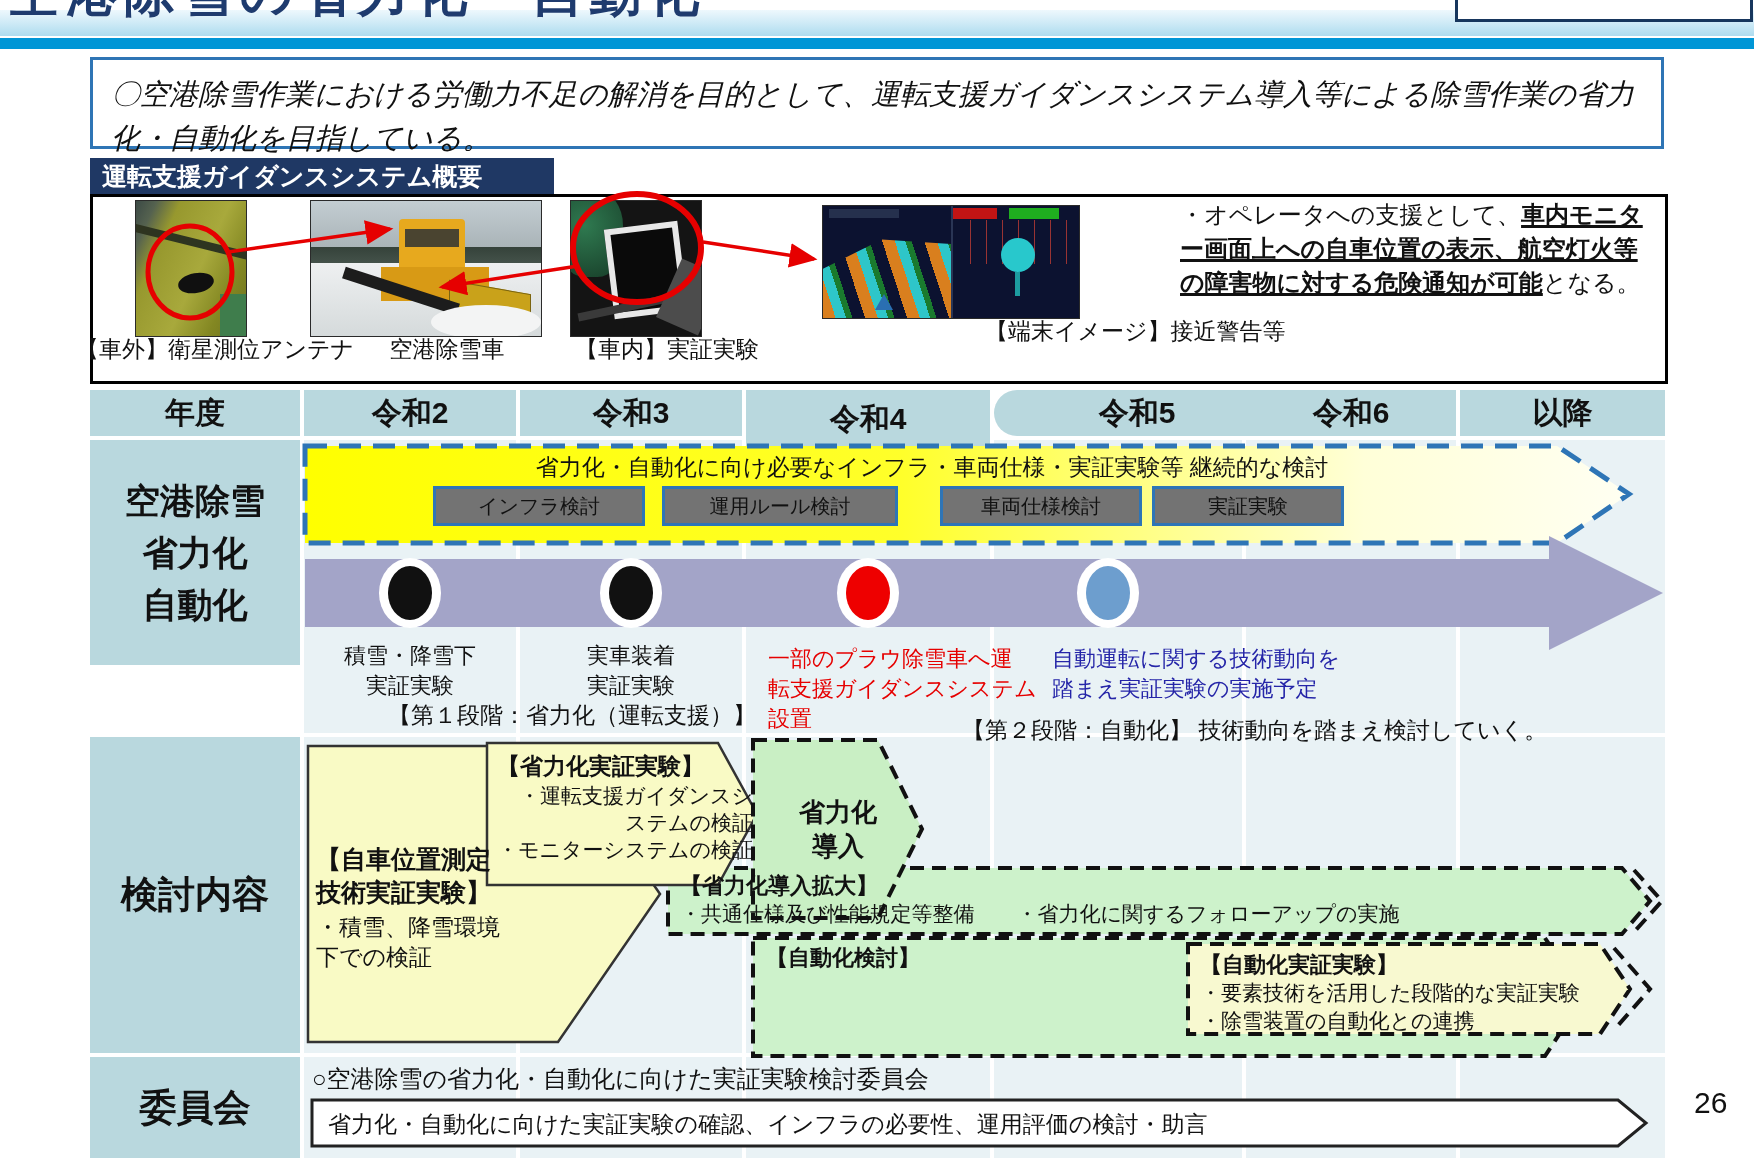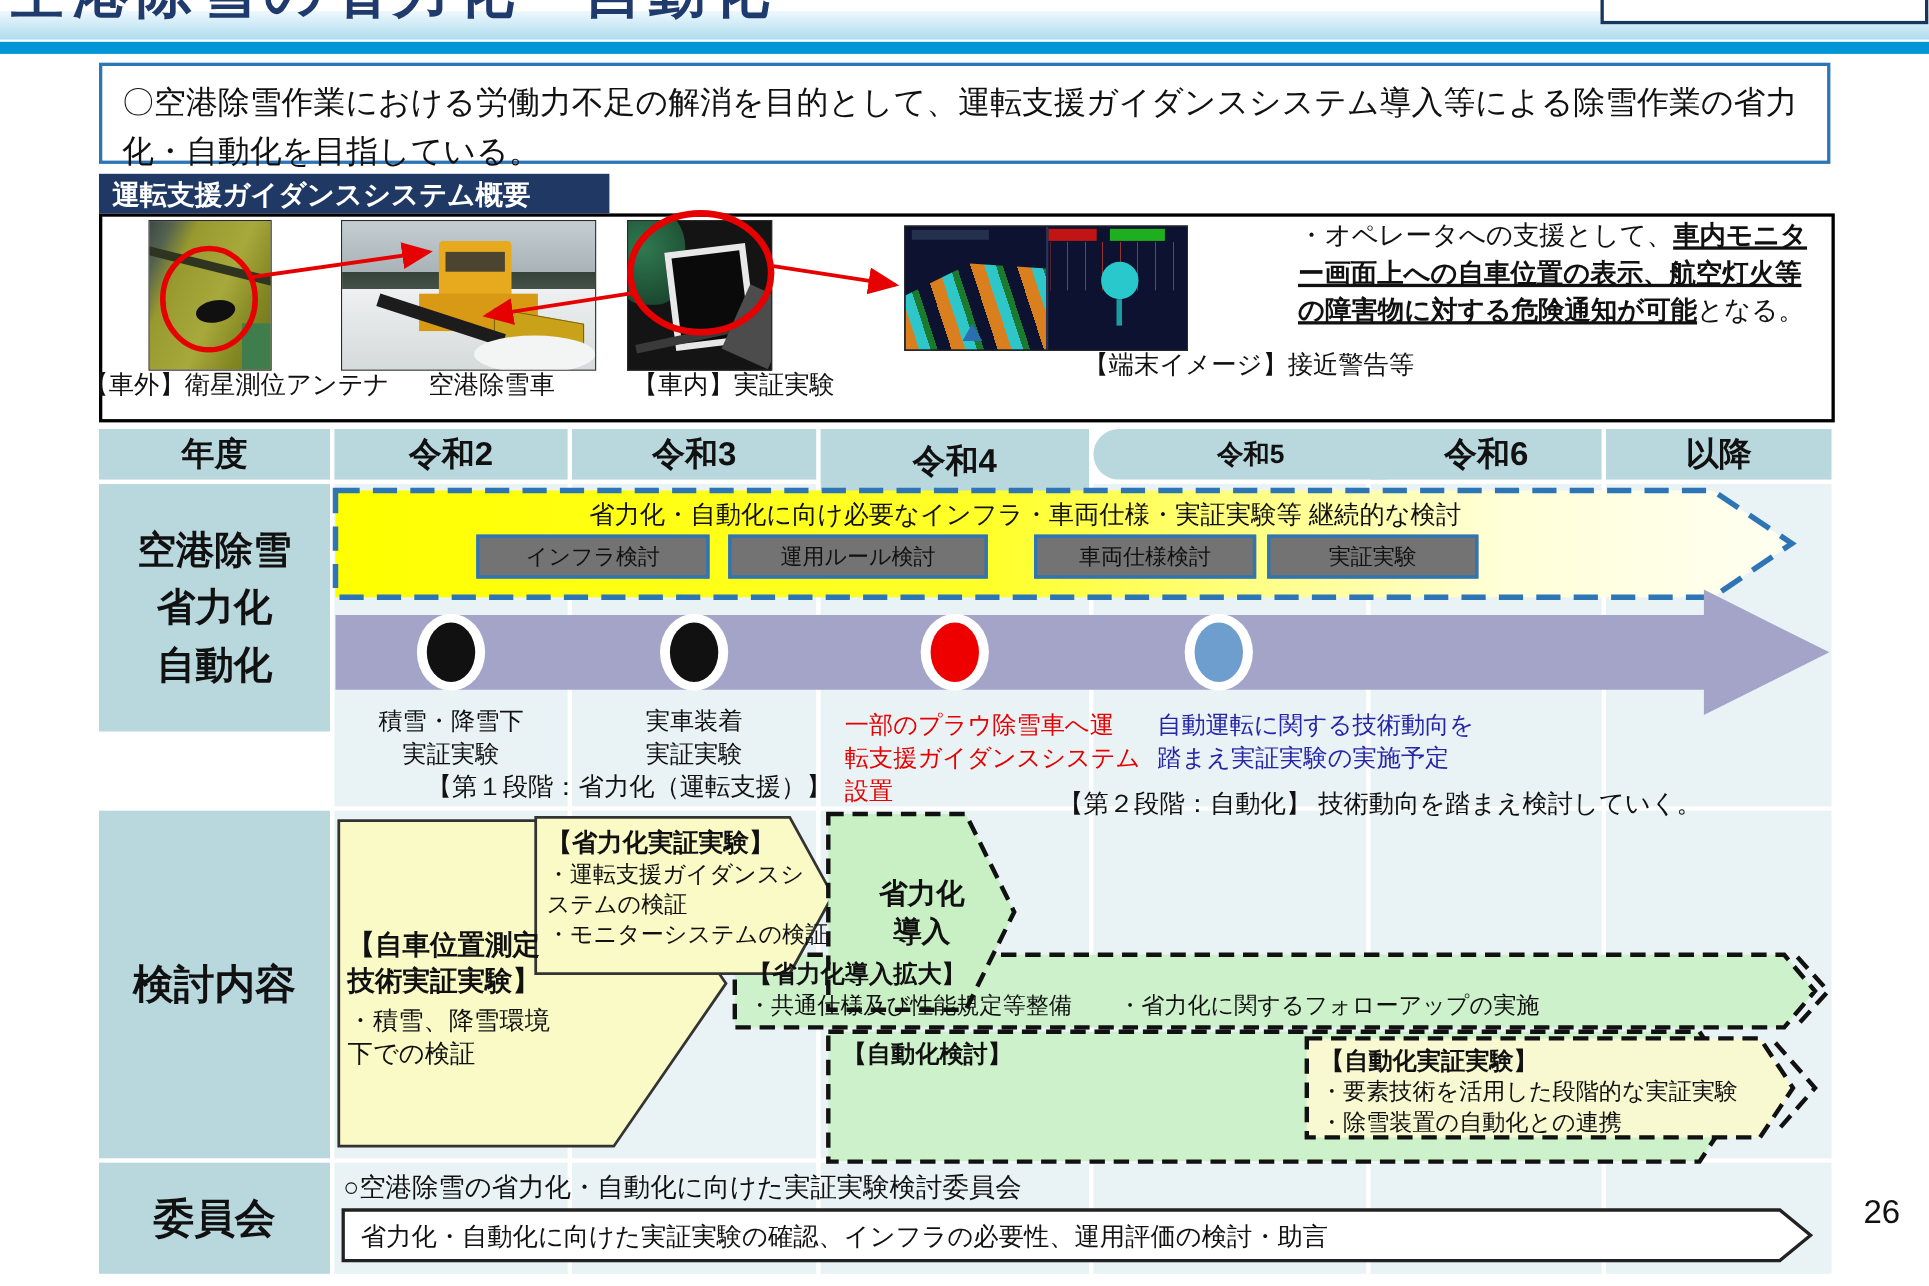--- a/index.html
+++ b/index.html
@@ -16,21 +16,21 @@
   .bodyrect{position:absolute;background:#e9f2f5;z-index:1;}
   .sep{position:absolute;background:#ffffff;z-index:2;}
   .taskbox{position:absolute;background:#737373;border:3px solid #2e75b6;display:flex;align-items:center;
            justify-content:center;font-size:20px;height:34px;z-index:4;}
   .photo{position:absolute;overflow:hidden;border:1px solid #2a2a2a;z-index:2;}
   #shape-layer{position:absolute;left:0;top:0;z-index:3;pointer-events:none;}
   .top-band{position:absolute;left:0;top:10px;width:1754px;height:26px;
             background:linear-gradient(to bottom,#eef8fd,#aedcef);z-index:0;}
   .top-line{position:absolute;left:0;top:38px;width:1754px;height:11px;background:#0096d6;z-index:0;}
   .intro-box{position:absolute;left:90px;top:57px;width:1532px;height:62px;border:3px solid #2e75b5;
-             background:#fff;padding:12px 18px;font-size:29px;line-height:1.52;z-index:2;}
+             background:#fff;padding:12px 18px;font-size:29px;line-height:1.52;z-index:2;font-style:italic;}
   .ovh{position:absolute;left:90px;top:158px;width:452px;height:36px;background:#1f3864;color:#fff;
        font-weight:bold;font-size:25px;display:flex;align-items:center;padding-left:12px;z-index:2;}
   .photo-frame{position:absolute;left:90px;top:194px;width:1572px;height:184px;border:3px solid #000;
                background:#fff;z-index:1;}
   .note{position:absolute;left:1180px;top:198px;width:482px;font-size:24px;line-height:34px;z-index:5;}
   .note b{text-decoration:underline;text-decoration-thickness:2.5px;}
   .toprightbox{position:absolute;left:1455px;top:-8px;width:292px;height:24px;border:3px solid #17365d;
                background:#fff;z-index:2;}
   .title-clip{position:absolute;left:8px;top:-42px;font-size:52px;font-weight:bold;color:#1f3b6e;
               letter-spacing:6px;z-index:1;white-space:nowrap;}
@@ -97,21 +97,21 @@
   <div class="txt" style="left:985px;top:316px;font-size:23px;">【端末イメージ】接近警告等</div>
 
   <div class="note">
     <span>・オペレータへの支援として、</span><b>車内モニター画面上への自車位置の表示、航空灯火等の障害物に対する危険通知が可能</b><span>となる。</span>
   </div>
 
   <div class="cell" style="left:90px;top:390px;width:210px;height:46px;font-size:30px;">年度</div>
   <div class="cell" style="left:304px;top:390px;width:212px;height:46px;font-size:30px;">令和2</div>
   <div class="cell" style="left:520px;top:390px;width:222px;height:46px;font-size:30px;">令和3</div>
   <div class="cell" style="left:746px;top:390px;width:244px;height:58px;font-size:30px;">令和4</div>
-  <div class="cell" style="left:994px;top:390px;width:286px;height:46px;font-size:24px;border-radius:23px;">令和5</div>
+  <div class="cell" style="left:994px;top:390px;width:286px;height:46px;font-size:30px;border-radius:23px;">令和5</div>
   <div class="cell" style="left:1246px;top:390px;width:210px;height:46px;font-size:30px;">令和6</div>
   <div class="cell" style="left:1460px;top:390px;width:205px;height:46px;font-size:30px;">以降</div>
 
   <div class="bodyrect" style="left:304px;top:440px;width:1361px;height:293px;"></div>
   <div class="bodyrect" style="left:304px;top:737px;width:1361px;height:316px;"></div>
   <div class="bodyrect" style="left:304px;top:1057px;width:1361px;height:101px;"></div>
 
   <div class="cell prelines" style="left:90px;top:440px;width:210px;height:225px;font-size:35px;line-height:52px;text-align:center;">空港除雪
 省力化
 自動化</div>
@@ -186,21 +186,21 @@
 
   <div class="txt" style="left:388px;top:700px;font-size:23px;">【第１段階：省力化（運転支援）】</div>
   <div class="txt" style="left:962px;top:715px;font-size:23px;">【第２段階：自動化】 技術動向を踏まえ検討していく。</div>
 
   <div class="txt prelines" style="left:316px;top:843px;font-size:25px;line-height:33px;font-weight:bold;">【自車位置測定
 技術実証実験】</div>
   <div class="txt prelines" style="left:316px;top:912px;font-size:23px;line-height:30px;">・積雪、降雪環境
 下での検証</div>
 
   <div class="txt" style="left:497px;top:751px;font-size:23px;font-weight:bold;">【省力化実証実験】</div>
-  <div class="txt prelines" style="left:497px;top:782px;font-size:21px;line-height:27px;">・運転支援ガイダンスシ
+  <div class="txt prelines" style="left:497px;top:782px;font-size:21px;line-height:27px;text-align:right;">・運転支援ガイダンスシ
 ステムの検証
 ・モニターシステムの検証</div>
 
   <div class="txt ctr prelines" style="left:838px;top:795px;font-size:26px;line-height:34px;font-weight:bold;">省力化
 導入</div>
 
   <div class="txt" style="left:680px;top:871px;font-size:22px;font-weight:bold;">【省力化導入拡大】</div>
   <div class="txt" style="left:680px;top:900px;font-size:21px;">・共通仕様及び性能規定等整備　　・省力化に関するフォローアップの実施</div>
 
   <div class="txt" style="left:766px;top:943px;font-size:22px;font-weight:bold;">【自動化検討】</div>

